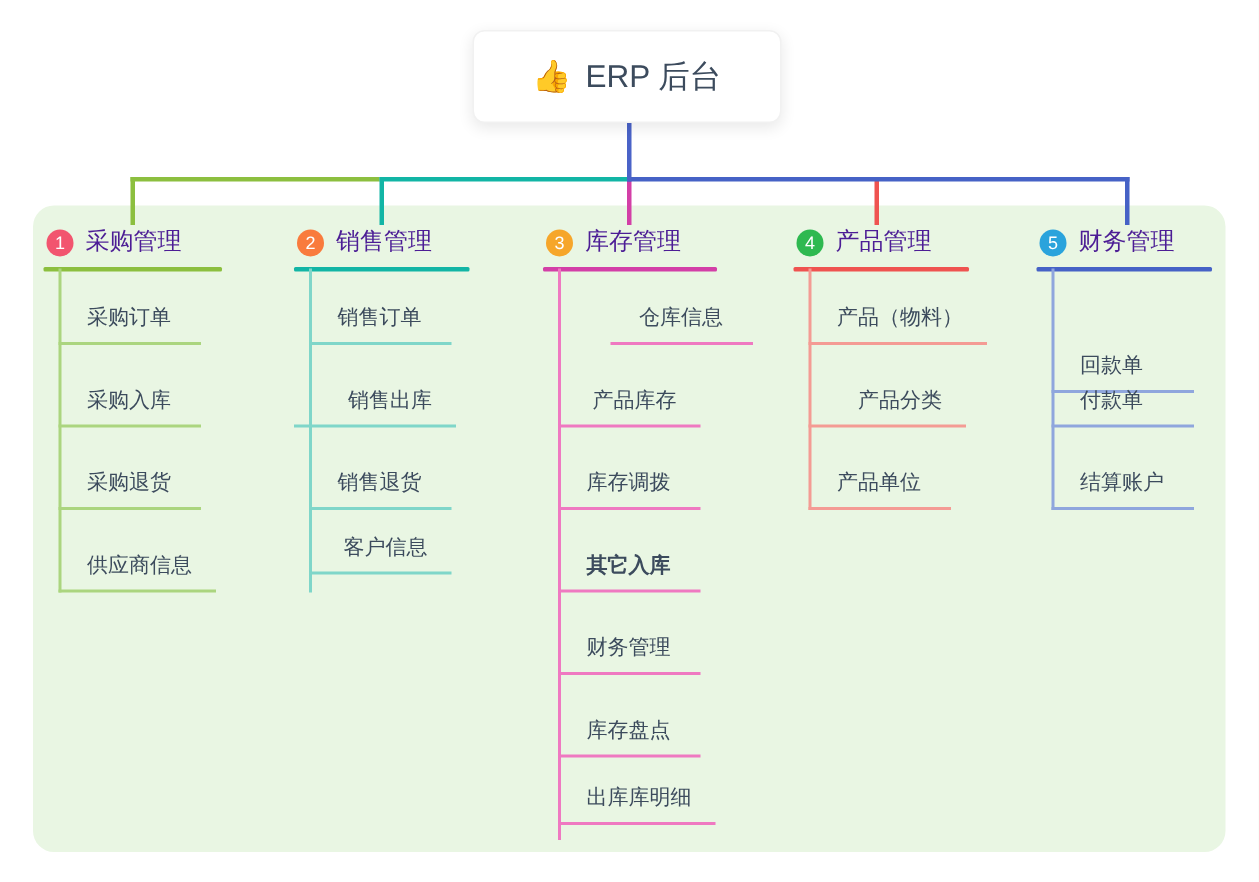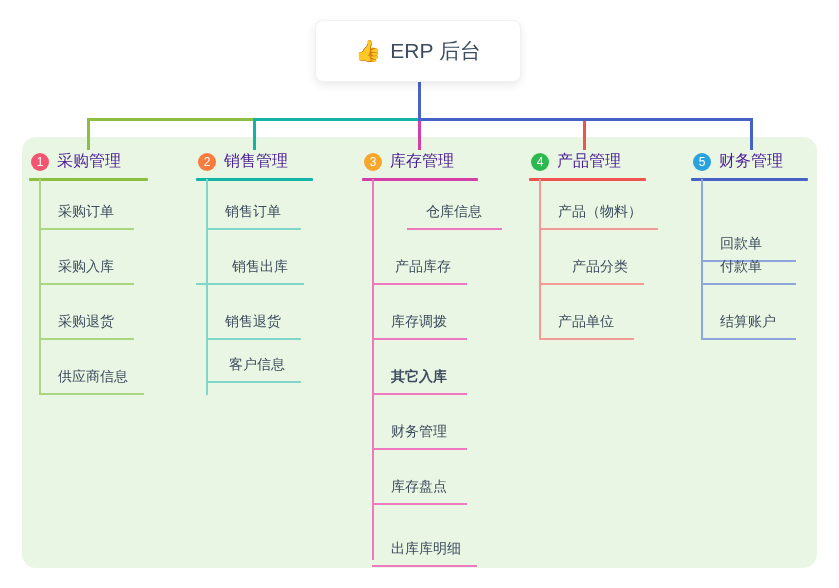--- a/index.html
+++ b/index.html
@@ -104,21 +104,21 @@
     </div>
     <div class="underline3" style="background: rgb(211, 63, 167);"></div>
     <div class="children">
       <div class="vline" style="left: 10px; top: 0px; height: 381px; background: rgb(239, 121, 193);"></div>
     <div class="child" style="left: 10px; top: 51px; border-bottom-color: rgb(239, 121, 193); margin-left: 35px;">仓库信息</div>
           <div class="child" style="left: 10px; top: 106px; border-bottom-color: rgb(239, 121, 193); text-align: right;">产品库存</div>
           <div class="child" style="left: 10px; top: 161px; border-bottom-color: rgb(239, 121, 193);">库存调拨</div>
           <div class="child" style="left: 10px; top: 216px; border-bottom-color: rgb(239, 121, 193); font-weight: bold;">其它入库</div>
           <div class="child" style="left: 10px; top: 271px; border-bottom-color: rgb(239, 121, 193);">财务管理</div>
           <div class="child" style="left: 10px; top: 326px; border-bottom-color: rgb(239, 121, 193);">库存盘点</div>
-          <div class="child" style="left: 10px; top: 388px; border-bottom-color: rgb(239, 121, 193);">出库库明细</div>
+          <div class="child" style="left: 10px; top: 371px; border-bottom-color: rgb(239, 121, 193);">出库库明细</div>
         </div>
   </div>
       <div class="branch" style="left: 529px; width: 117px;">
     <div class="branch-header">
       <span class="badge" style="background: rgb(46, 185, 80);">4</span>
       <span class="branch-label">产品管理</span>
     </div>
     <div class="underline3" style="background: rgb(239, 83, 80);"></div>
     <div class="children">
       <div class="vline" style="left: 10px; top: 0px; height: 161px; background: rgb(244, 155, 148);"></div>

